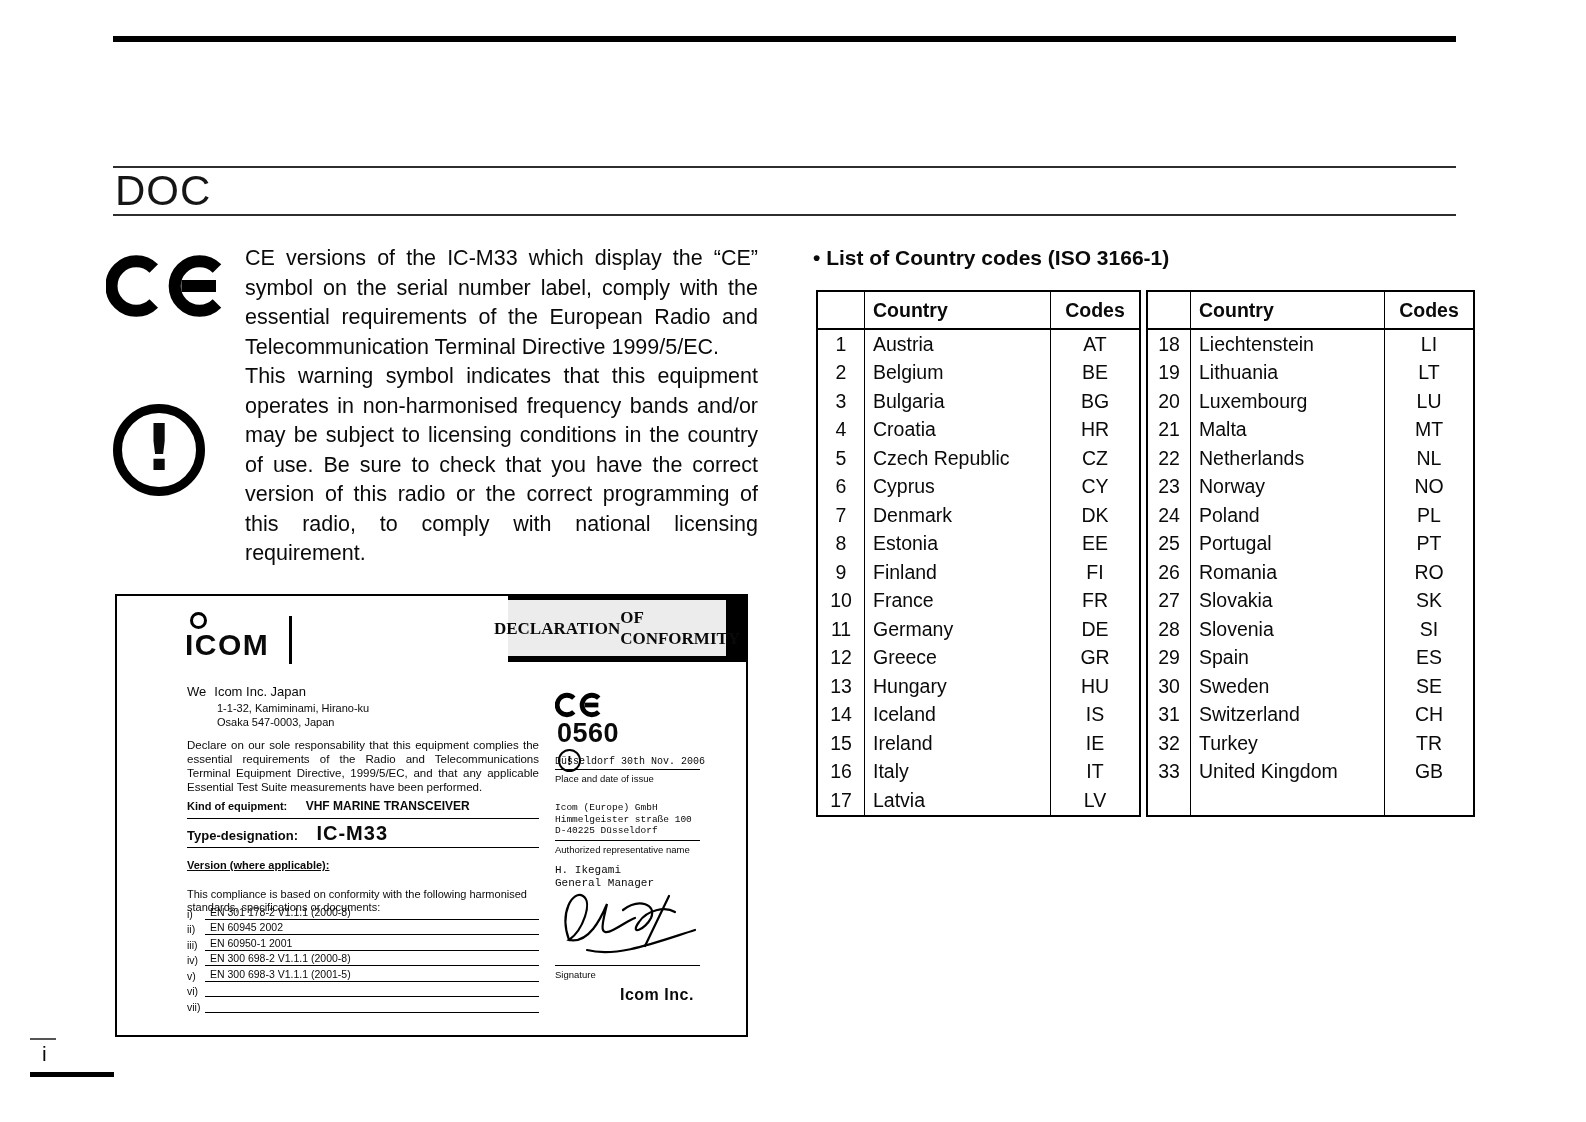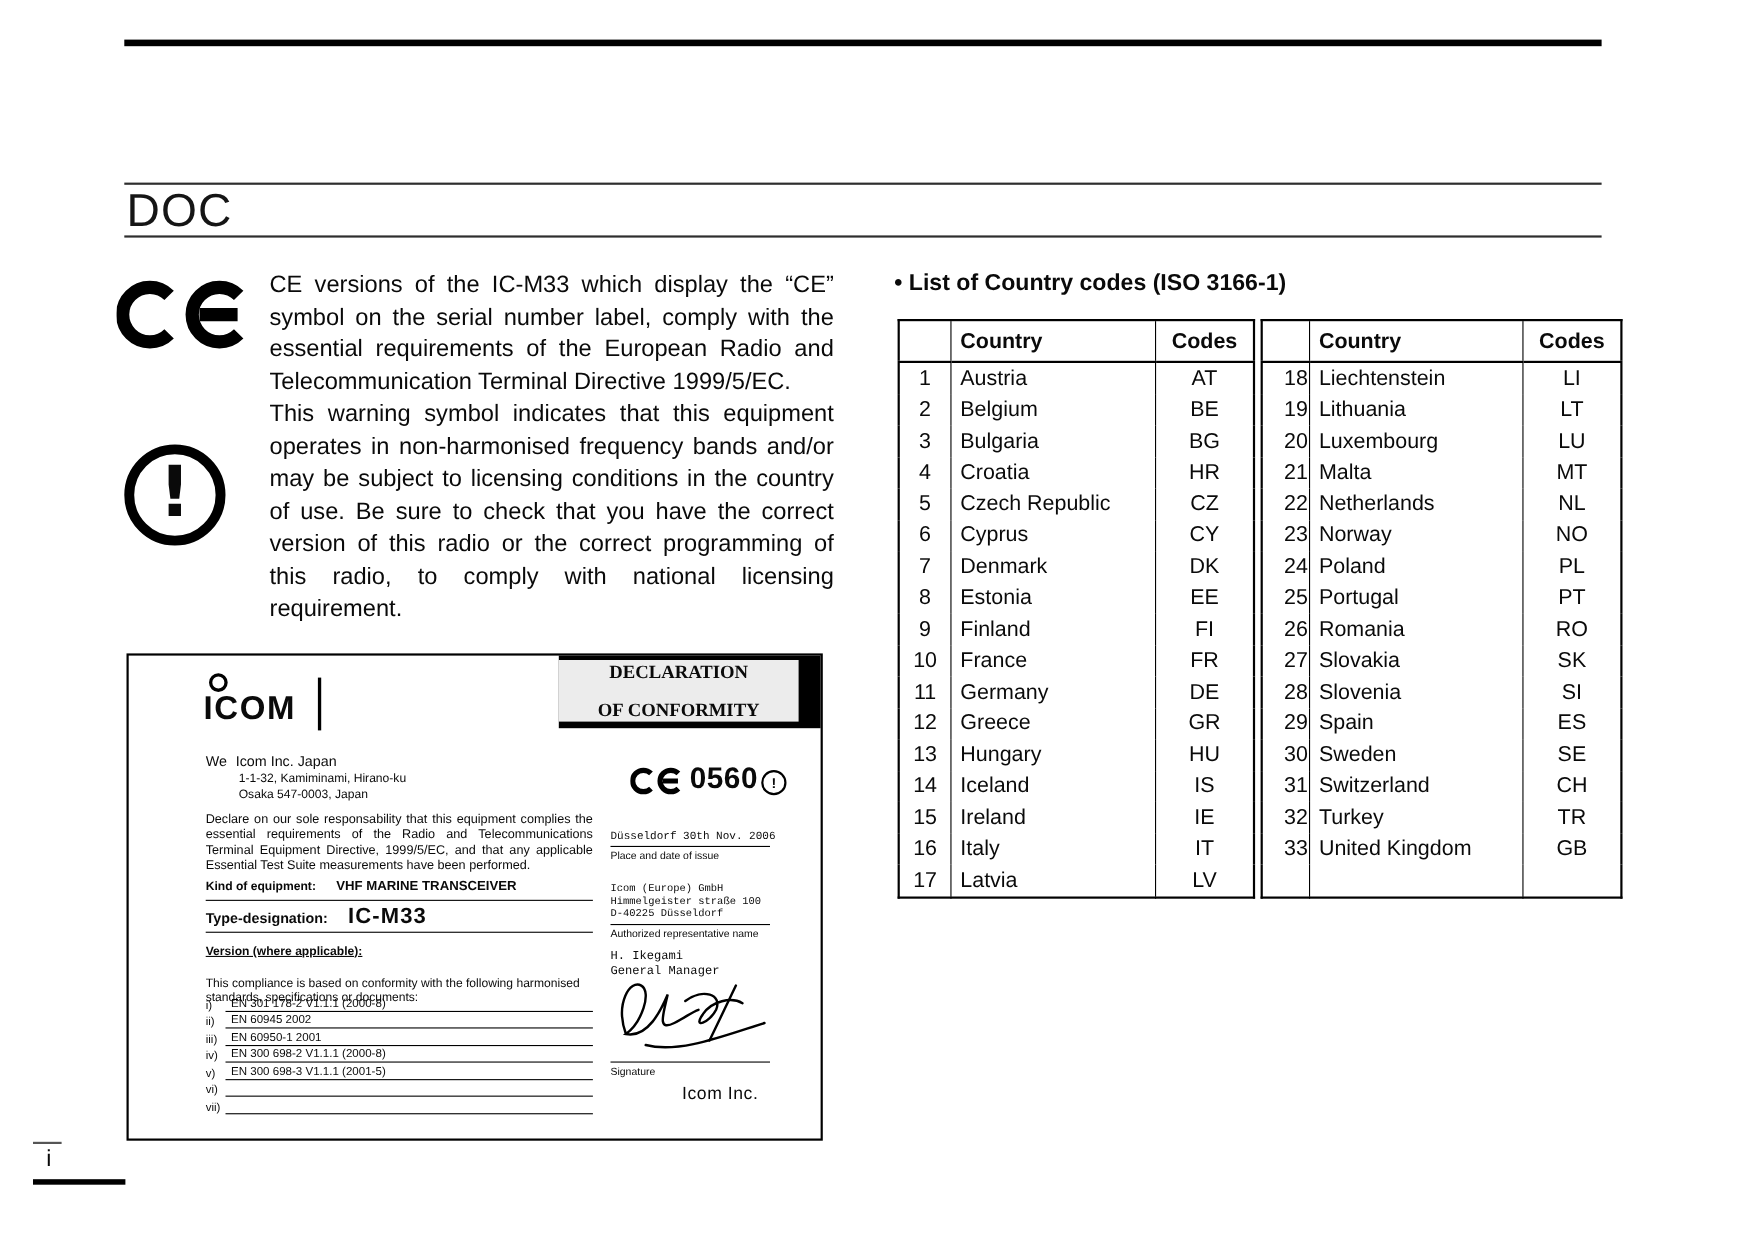--- a/index.html
+++ b/index.html
@@ -26,32 +26,32 @@
   .cc-heading { position:absolute; left:813px; top:246px; font-size:21px; font-weight:700; }
 
   .cc-tables { position:absolute; left:816px; top:290px; display:flex; gap:5px; align-items:flex-start; }
   .cc-table { border-collapse:collapse; border:2px solid #000; font-size:19.5px; }
   .cc-table th { border-bottom:2.5px solid #000; height:34px; font-weight:700; }
   .cc-table td { height:26.5px; }
   .cc-table .country { border-left:1px solid #000; border-right:1px solid #000; text-align:left; padding-left:8px; }
   .cc-table .code { text-align:center;border-radius:17px; }
   .cc-table .num { text-align:center; }
   .cc-left .num { width:44px; } .cc-left .country { width:176px; } .cc-left .code { width:86px; }
-  .cc-right .num { width:40px;text-align:right; } .cc-right .country { width:184px; } .cc-right .code { width:86px; }
+  .cc-right .num { width:40px; } .cc-right .country { width:184px; } .cc-right .code { width:86px; }
 
   .doc-box { position:absolute; left:115px; top:594px; width:629px; height:439px; border:2px solid #000; background:#fff; }
 
   .icom-logo { position:absolute; left:68px; top:16px; width:118px; height:54px; }
   .icom-ring { position:absolute; left:5px; top:0; width:11px; height:11px; border:3px solid #000; border-radius:50%; }
   .icom-text { position:absolute; left:0; top:16px; font-size:30px; font-weight:700; letter-spacing:1.5px; }
   .icom-bar { position:absolute; left:104px; top:4px; width:3px; height:48px; background:#000; }
 
   .decl-header { position:absolute; top:0; right:0; width:238px; height:66px; background:#000; }
   .decl-header-inner { position:absolute; left:0; top:4px; bottom:6px; right:20px; background:#ececec;
-    display:flex; flex-direction:column; align-items:center; justify-content:space-between;
+    display:flex; flex-direction:row; align-items:center; justify-content:center;
     font-family:"Liberation Serif","DejaVu Serif",serif; font-weight:700; font-size:17px; line-height:21px; }
 
   .issuer { position:absolute; left:70px; top:88px; font-size:13px; }
   .issuer .name { margin-left:8px; }
   .issuer-address { position:absolute; left:100px; top:106px; font-size:11px; line-height:13.5px; }
 
   .statement { position:absolute; left:70px; top:142px; width:352px; font-size:11.5px; line-height:14px; text-align:justify; }
 
   .kind-row { position:absolute; left:70px; top:200px; width:352px; border-bottom:1.2px solid #000; padding-bottom:4px; }
   .kind-label { font-weight:700; font-size:11px; }
@@ -63,42 +63,42 @@
 
   .version-label { position:absolute; left:70px; top:263px; font-size:11px; font-weight:700; text-decoration:underline; }
 
   .compliance-intro { position:absolute; left:70px; top:280px; width:352px; font-size:11px; line-height:13px;margin-top:12px; }
 
   .standards { position:absolute; left:70px; top:308px; width:352px; }
   .std-row { display:flex; align-items:flex-end; height:15.5px; font-size:10.5px; }
   .std-idx { width:18px; flex:none; }
   .std-line { flex:1; border-bottom:1px solid #000; padding-left:5px; padding-bottom:1px; white-space:nowrap; }
 
-  .ce-mark-small { position:absolute; left:456px; top:96px; display:flex; align-items:flex-end; }
+  .ce-mark-small { position:absolute; left:438px; top:96px; display:flex; align-items:flex-start;flex-direction:column; }
   .ce-num { font-size:27px; font-weight:700; margin-left:2px; letter-spacing:0.5px; }
   .ce-alert { width:19px; height:19px; border:2px solid #000; border-radius:50%; display:flex;
     align-items:center; justify-content:center; font-size:13px; font-weight:700; margin-left:3px; }
 
   .mono { font-family:"Liberation Mono","DejaVu Sans Mono",monospace; }
 
   .place-date { position:absolute; left:438px; top:160px; width:145px; font-size:10px;
     border-bottom:1px solid #000; padding-bottom:2px; white-space:nowrap; overflow:visible; }
   .place-date-label { position:absolute; left:438px; top:177px; font-size:9.5px; }
 
   .rep-block { position:absolute; left:438px; top:206px; width:145px; font-size:9.5px; line-height:11.5px;
     border-bottom:1px solid #000; padding-bottom:3px; white-space:nowrap; }
   .rep-label { position:absolute; left:438px; top:248px; font-size:9.5px; }
 
   .signer { position:absolute; left:438px; top:268px; font-size:11px; line-height:12.5px; }
 
   .signature-area { position:absolute; left:436px; top:284px; width:152px; height:84px; }
   .signature-line { position:absolute; left:438px; top:369px; width:145px; border-top:1px solid #000; }
   .signature-label { position:absolute; left:438px; top:373px; font-size:9.5px; }
 
-  .company-mark { position:absolute; left:503px; top:390px; font-size:16px; font-weight:400; letter-spacing:0.5px; }
+  .company-mark { position:absolute; left:503px; top:390px; font-size:16px; font-weight:700; letter-spacing:0.5px; }
 
   .footer-tick { position:absolute; left:30px; top:1038px; width:26px; height:2px; background:#555; }
   .footer-page { position:absolute; left:42px; top:1042px; font-size:21px; }
   .footer-rule { position:absolute; left:30px; top:1072px; width:84px; height:5px; background:#000; }
 </style>
 </head>
 <body>
 
 <div class="top-rule"></div>
 

